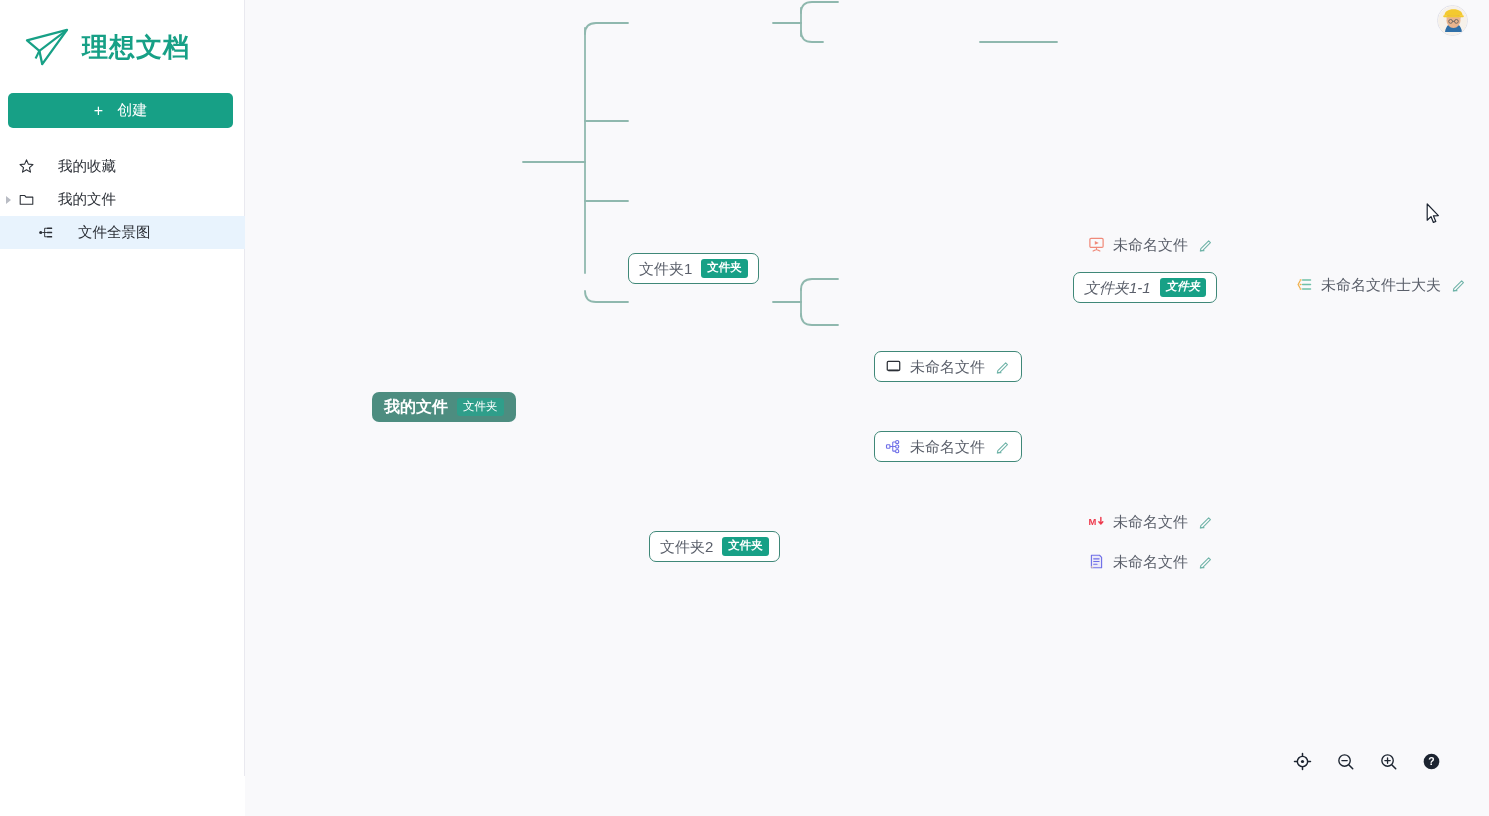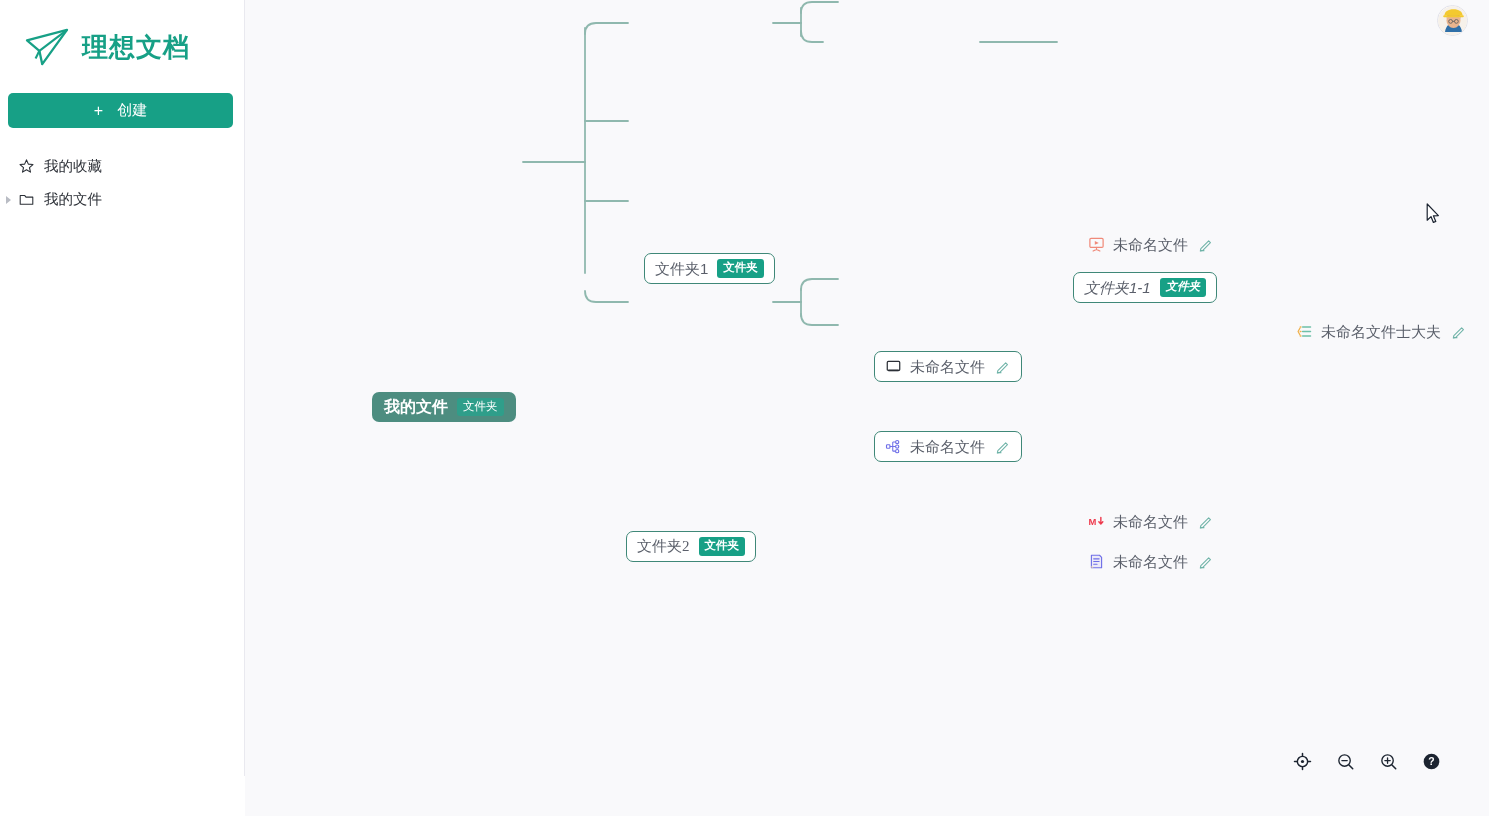--- a/index.html
+++ b/index.html
@@ -43,21 +43,21 @@
     cursor: pointer;
     display: flex; align-items: center; justify-content: center;
     gap: 14px;
   }
   .create-btn .plus { font-size: 16px; line-height: 1; }
   .nav { position: absolute; top: 150px; left: 0; width: 245px; }
   .nav-item {
     height: 33px;
     display: flex; align-items: center;
     padding-left: 18px;
-    gap: 9px;
+    gap: 23px;
     font-size: 14.5px;
     color: #2b2f36;
     cursor: pointer;
     position: relative;
   }
   .nav-item.selected { background: #e8f3fd; }
   .nav-item.indented { padding-left: 38px; }
   .nav-caret {
     position: absolute; left: 6px; top: 50%;
     transform: translateY(-50%);
@@ -173,20 +173,32 @@
       <div class="nav-item">
         <span class="nav-caret"></span>
         <span class="nav-icon">
           <svg viewBox="0 0 20 20" width="17" height="17">
             <path d="M2.6 5.4 H8 L9.4 7.2 H17.4 V15.6 H2.6 Z" fill="none" stroke="#2b2f36" stroke-width="1.25" stroke-linejoin="round"></path>
           </svg>
         </span>
         <span>我的文件</span>
       </div>
 
+      <div class="nav-item indented selected">
+        <span class="nav-icon">
+          <svg viewBox="0 0 20 20" width="17" height="17">
+            <circle cx="3.2" cy="10" r="1.8" fill="#2b2f36"></circle>
+            <rect x="10.5" y="4.0" width="6.2" height="2.0" rx="0.6" fill="#2b2f36"></rect>
+            <rect x="10.5" y="9.0" width="6.2" height="2.0" rx="0.6" fill="#2b2f36"></rect>
+            <rect x="10.5" y="14.0" width="6.2" height="2.0" rx="0.6" fill="#2b2f36"></rect>
+            <path d="M5.0 10 H7.8 M7.8 5.0 V15.0 M7.8 5.0 H10.5 M7.8 10 H10.5 M7.8 15 H10.5" stroke="#2b2f36" stroke-width="1.1" fill="none"></path>
+          </svg>
+        </span>
+        <span>文件全景图</span>
+      </div>
 
     </div>
   </div>
 
   <div id="canvas">
 
     <div id="avatar">
       <svg viewBox="0 0 31 31" width="31" height="31">
         <circle cx="15.5" cy="15.5" r="15.5" fill="#f6f1ea"></circle>
         <path d="M7 26 C8 19 12 17 15.5 17 C19 17 23 19 24 26 Z" fill="#2f6fa8"></path>
@@ -230,21 +242,21 @@
         <path d="M556 290 Q556 279 567 279 H593"></path>
         <path d="M556 314 Q556 325 567 325 H593"></path>
       </g>
     </svg>
 
     <div class="node root" style="left:127px; top:392px;">
       <span class="node-label">我的文件</span>
       <span class="badge">文件夹</span>
     </div>
 
-    <div class="node boxed" style="left:383px; top:253px;margin-left:16px;">
+    <div class="node boxed" style="left:383px; top:253px;">
       <span class="node-label">文件夹1</span>
       <span class="badge">文件夹</span>
     </div>
 
     <div class="node plain" style="left:843px; top:236px;">
       <span class="file-icon">
         <svg viewBox="0 0 18 18" width="17" height="17">
           <rect x="2" y="2.6" width="14" height="9.4" rx="1.2" fill="none" stroke="#f08a7a" stroke-width="1.3"></rect>
           <path d="M7.2 5.4 L11.4 7.3 L7.2 9.2 Z" fill="#f08a7a"></path>
           <path d="M9 12 V14.2 M5.4 16 L9 14.2 L12.6 16" stroke="#f08a7a" stroke-width="1.2" fill="none" stroke-linecap="round"></path>
@@ -257,21 +269,21 @@
           <path d="M3.0 15.4 H6.6" stroke="#6fb3a8" stroke-width="1.4" stroke-linecap="round"></path>
         </svg>
       </span>
     </div>
 
     <div class="node boxed" style="left:828px; top:272px;font-style:italic;">
       <span class="node-label">文件夹1-1</span>
       <span class="badge">文件夹</span>
     </div>
 
-    <div class="node plain" style="left:1051px; top:276px;margin-top:47px;">
+    <div class="node plain" style="left:1051px; top:276px;">
       <span class="file-icon">
         <svg viewBox="0 0 18 18" width="17" height="17">
           <path d="M7 4.2 H15.4 M7 9 H15.4 M7 13.8 H15.4" stroke="#6ec0a8" stroke-width="1.5" stroke-linecap="round"></path>
           <path d="M4.6 4.2 H5.2 M4.6 9 H5.2 M4.6 13.8 H5.2" stroke="#f0b14e" stroke-width="1.6" stroke-linecap="round"></path>
           <path d="M4.2 5.4 L2.2 9 L4.2 12.6" fill="none" stroke="#f0b14e" stroke-width="1.3" stroke-linecap="round" stroke-linejoin="round"></path>
         </svg>
       </span>
       <span class="node-label">未命名文件士大夫</span>
       <span class="pencil">
         <svg viewBox="0 0 18 18" width="16" height="16">
@@ -309,21 +321,21 @@
       </span>
       <span class="node-label">未命名文件</span>
       <span class="pencil">
         <svg viewBox="0 0 18 18" width="16" height="16">
           <path d="M3.2 13.2 L12.0 4.4 L14.0 6.4 L5.2 15.2 L2.6 15.8 Z" fill="none" stroke="#6fb3a8" stroke-width="1.2" stroke-linejoin="round"></path>
           <path d="M3.0 15.4 H6.6" stroke="#6fb3a8" stroke-width="1.4" stroke-linecap="round"></path>
         </svg>
       </span>
     </div>
 
-    <div class="node boxed" style="left:381px; top:531px;font-family:Liberation Serif, serif;">
+    <div class="node boxed" style="left:404px; top:531px;">
       <span class="node-label">文件夹2</span>
       <span class="badge">文件夹</span>
     </div>
 
     <div class="node plain" style="left:843px; top:513px;">
       <span class="file-icon">
         <svg viewBox="0 0 18 18" width="17" height="17">
           <text x="0.5" y="12.2" font-family="Liberation Sans, sans-serif" font-size="10" font-weight="bold" fill="#ee3b4e">M</text>
           <path d="M13.6 4.6 V11.2 M11.5 9.2 L13.6 11.6 L15.7 9.2" stroke="#ee3b4e" stroke-width="1.5" fill="none" stroke-linecap="round" stroke-linejoin="round"></path>
         </svg>

